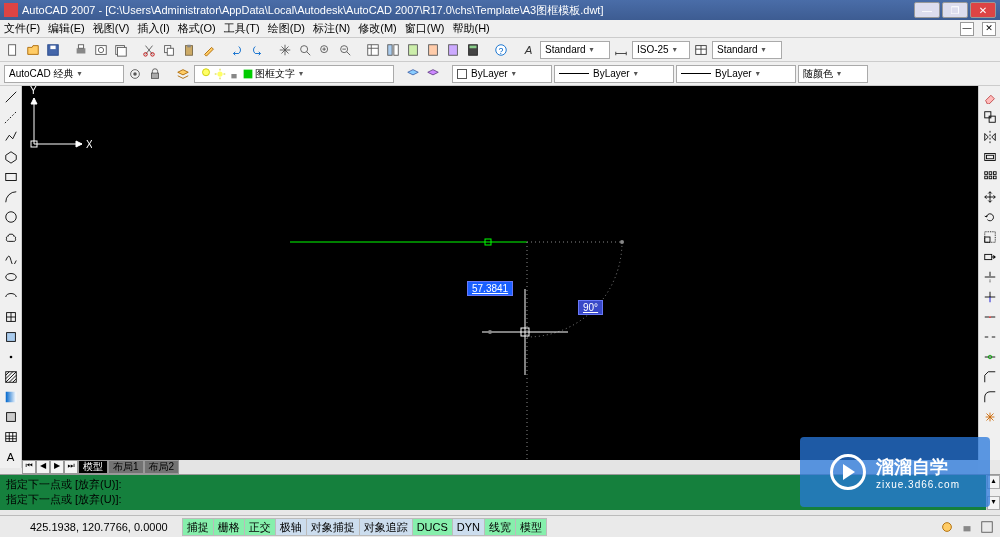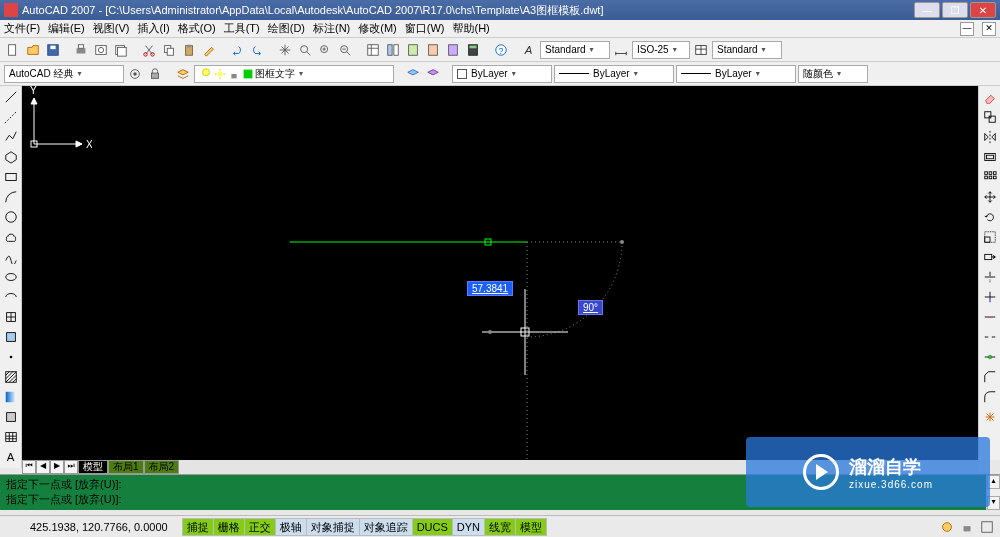--- a/index.html
+++ b/index.html
@@ -36,39 +36,39 @@
 .canvas { position: absolute; left: 22px; top: 86px; right: 22px; height: 374px; background: #000; overflow: hidden; }
 .canvas svg { position:absolute; inset:0; }
 .input-box { position:absolute; background:#3848c8; border:1px solid #6878f8; color:#fff; padding:1px 4px; font-size:10px;text-decoration:underline; }
 .input-box.selected { background:#1a5fff; }
 .polar-tip { position:absolute; background:#2838b8; border:1px solid #5868e8; color:#fff; padding:2px 6px; font-size:10px; }
 
 
 .hsb { position:absolute; left:22px; right:22px; top:460px; height:14px; background:#e4e4e4; display:flex; align-items:center; }
 .hsb .sbtn { width:14px; height:14px; border:1px solid #999; background:#f4f4f4; font-size:8px; text-align:center; }
 .hsb .tabs { display:flex; height:14px; }
-.hsb .tab { border:1px solid #999; background:#4d7c0f; padding:0 4px; font-size:10px; line-height:12px; }
+.hsb .tab { border:1px solid #999; background:#737373; padding:0 4px; font-size:10px; line-height:12px; }
 .hsb .tab.active { background:#000; color:#fff; }
 
 
 .cmdarea { position:absolute; left:0; right:0; top:474px; height:36px; background:#15803d; border-top:1px solid #999; font-size:11px; padding:2px 6px; overflow:hidden; }
 .cmdarea .line { white-space:nowrap; }
 .cmdarea .scroll-v { position:absolute; right:0; top:0; width:14px; height:100%; background:#eee; border-left:1px solid #ccc; display:flex; flex-direction:column; }
 .cmdarea .sbv { height:14px; border:1px solid #aaa; background:#f4f4f4; font-size:8px; text-align:center; }
 
 
 .statusbar { position:absolute; left:0; right:0; bottom:0; height:22px; background:#eaeaea; border-top:1px solid #bbb; display:flex; align-items:center; font-size:11px; }
 .statusbar .coords { padding:0 14px; border-right:1px solid #bbb; min-width:150px;margin-left:16px; }
-.statusbar .toggle { padding:0 4px; border:1px solid #bbb; margin-left:-1px; height:18px; line-height:16px; background:#84cc16; }
+.statusbar .toggle { padding:0 4px; border:1px solid #bbb; margin-left:-1px; height:18px; line-height:16px; background:#86efac; }
 .statusbar .toggle.on { background:#cde; }
 .statusbar .spacer { flex:1; }
 .statusbar .right-icons { display:flex; gap:2px; padding-right:4px; }
 
 
-.overlay-logo { position:absolute; right:10px; bottom:30px; width:244px; height:70px; background:rgba(40,120,220,0.75); display:flex; align-items:center; justify-content:center; gap:10px; border-radius:4px; }
+.overlay-logo { position:absolute; right:10px; bottom:30px; width:190px; height:70px; background:rgba(40,120,220,0.75); display:flex; align-items:center; justify-content:center; gap:10px; border-radius:4px; }
 .overlay-logo .play { width:36px; height:36px; border:3px solid #fff; border-radius:50%; display:flex; align-items:center; justify-content:center; }
 .overlay-logo .play::after { content:""; border-left:12px solid #fff; border-top:8px solid transparent; border-bottom:8px solid transparent; margin-left:3px; }
 .overlay-logo .txt { color:#fff; }
 .overlay-logo .txt .big { font-size:18px; font-weight:bold; }
 .overlay-logo .txt .small { font-size:10px; letter-spacing:1px; }
 
 .speed-badge { position:absolute; right:30px; top:236px; width:70px; height:40px; display:flex; align-items:center; gap:6px; }
 .speed-badge .rates { font-size:9px; color:#8c8; }
 .speed-badge .circle { width:36px; height:36px; border-radius:50%; background:#333; border:2px solid #555; display:flex; align-items:center; justify-content:center; color:#ddd; font-size:11px; }
 

